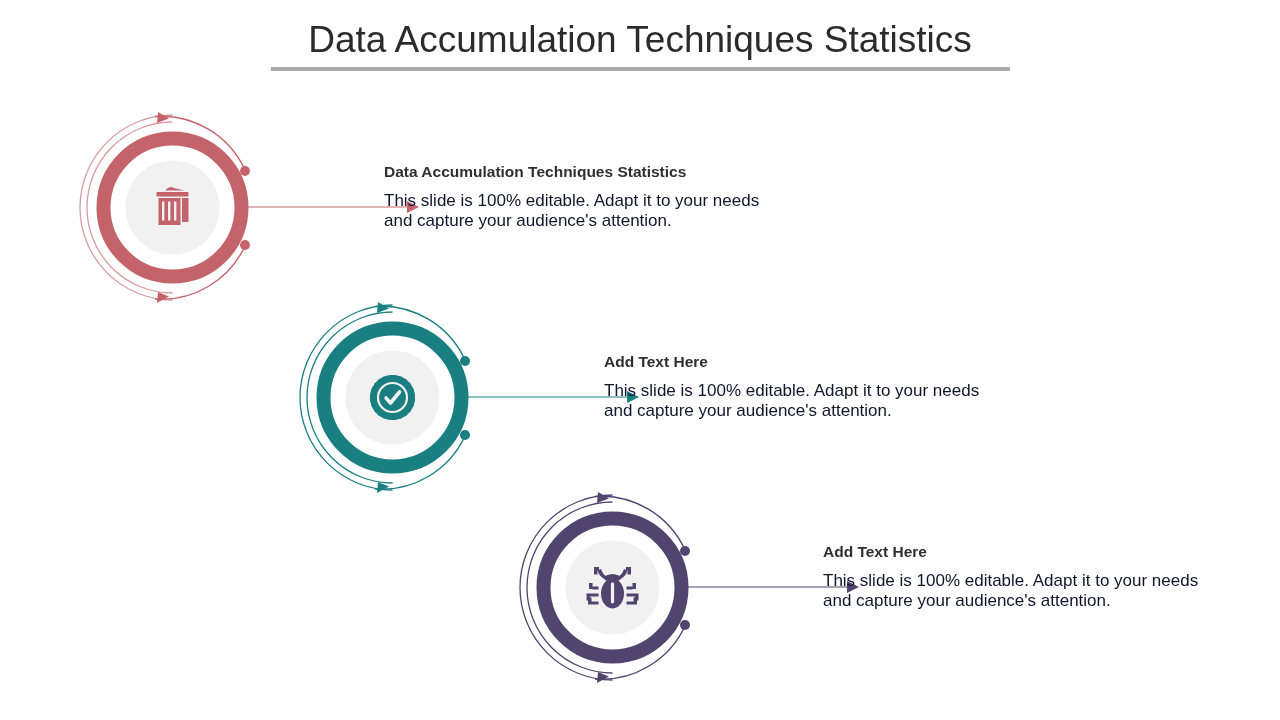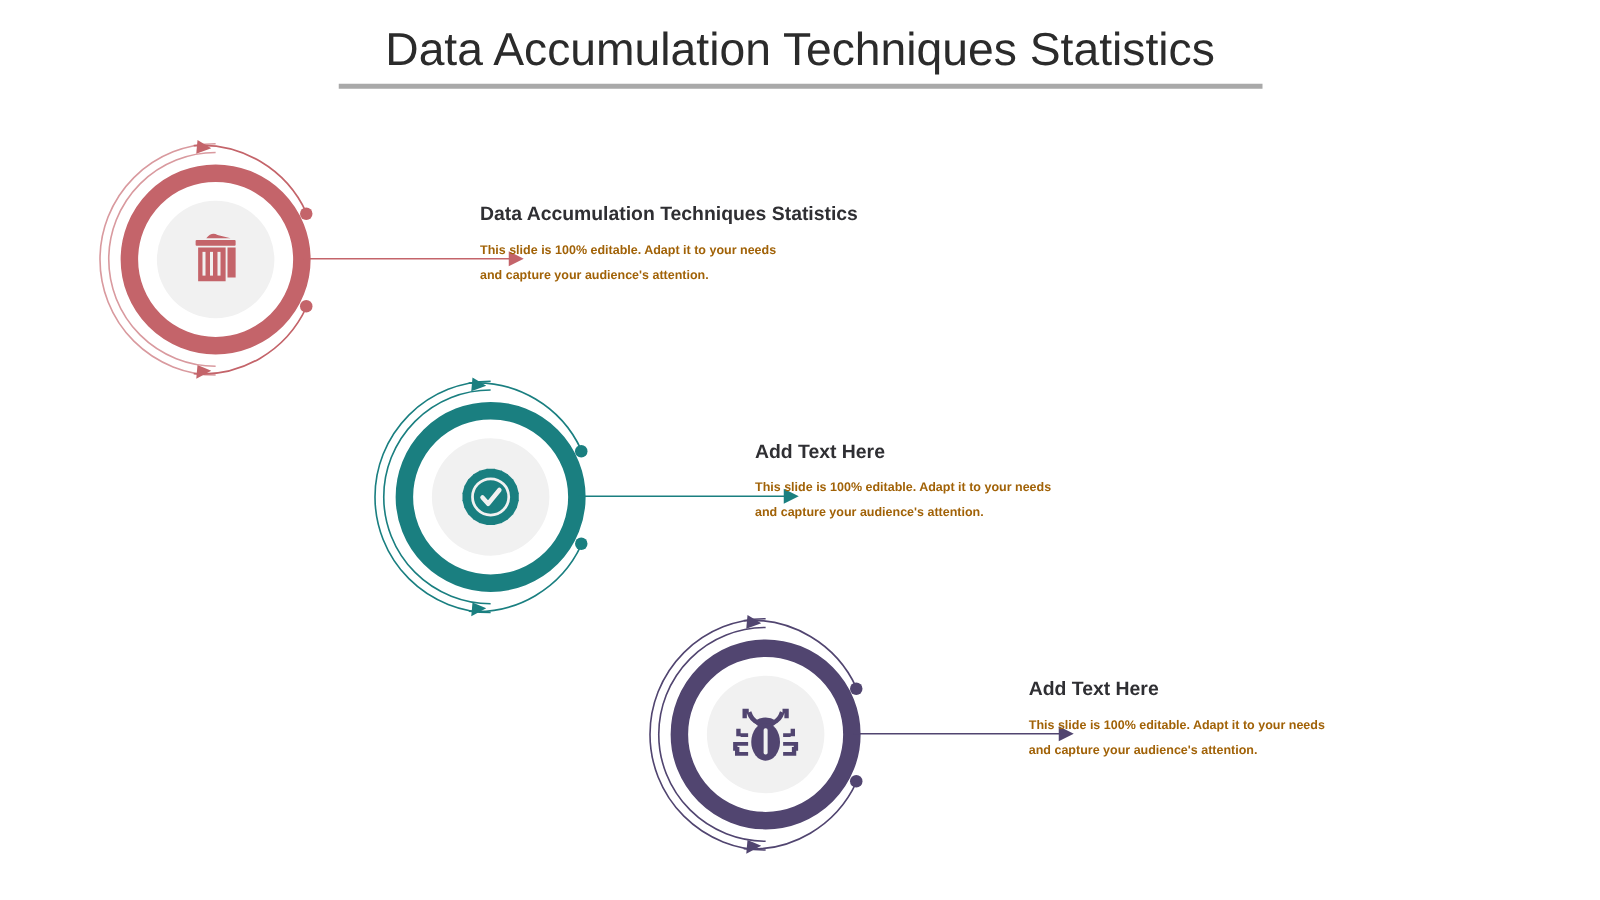--- a/index.html
+++ b/index.html
@@ -72,23 +72,23 @@
 
   .tb-heading {
     font-size: 15.5px;
     font-weight: bold;
     color: #2f2f33;
     margin: 0 0 9px 0;
     line-height: 20px;
     white-space: nowrap;
   }
   .tb-body {
-    font-size: 10px;
-    font-weight: bold;
-    color: #a16207;
+    font-size: 17px;
+    font-weight: normal;
+    color: #0f172a;
     margin: 0;
     line-height: 19.5px;
   }
   .tb-body span { display: block; white-space: nowrap; }
 </style>
 </head>
 <body>
 
 <div class="slide-title">Data Accumulation Techniques Statistics</div>
 <div class="title-underline"></div>

